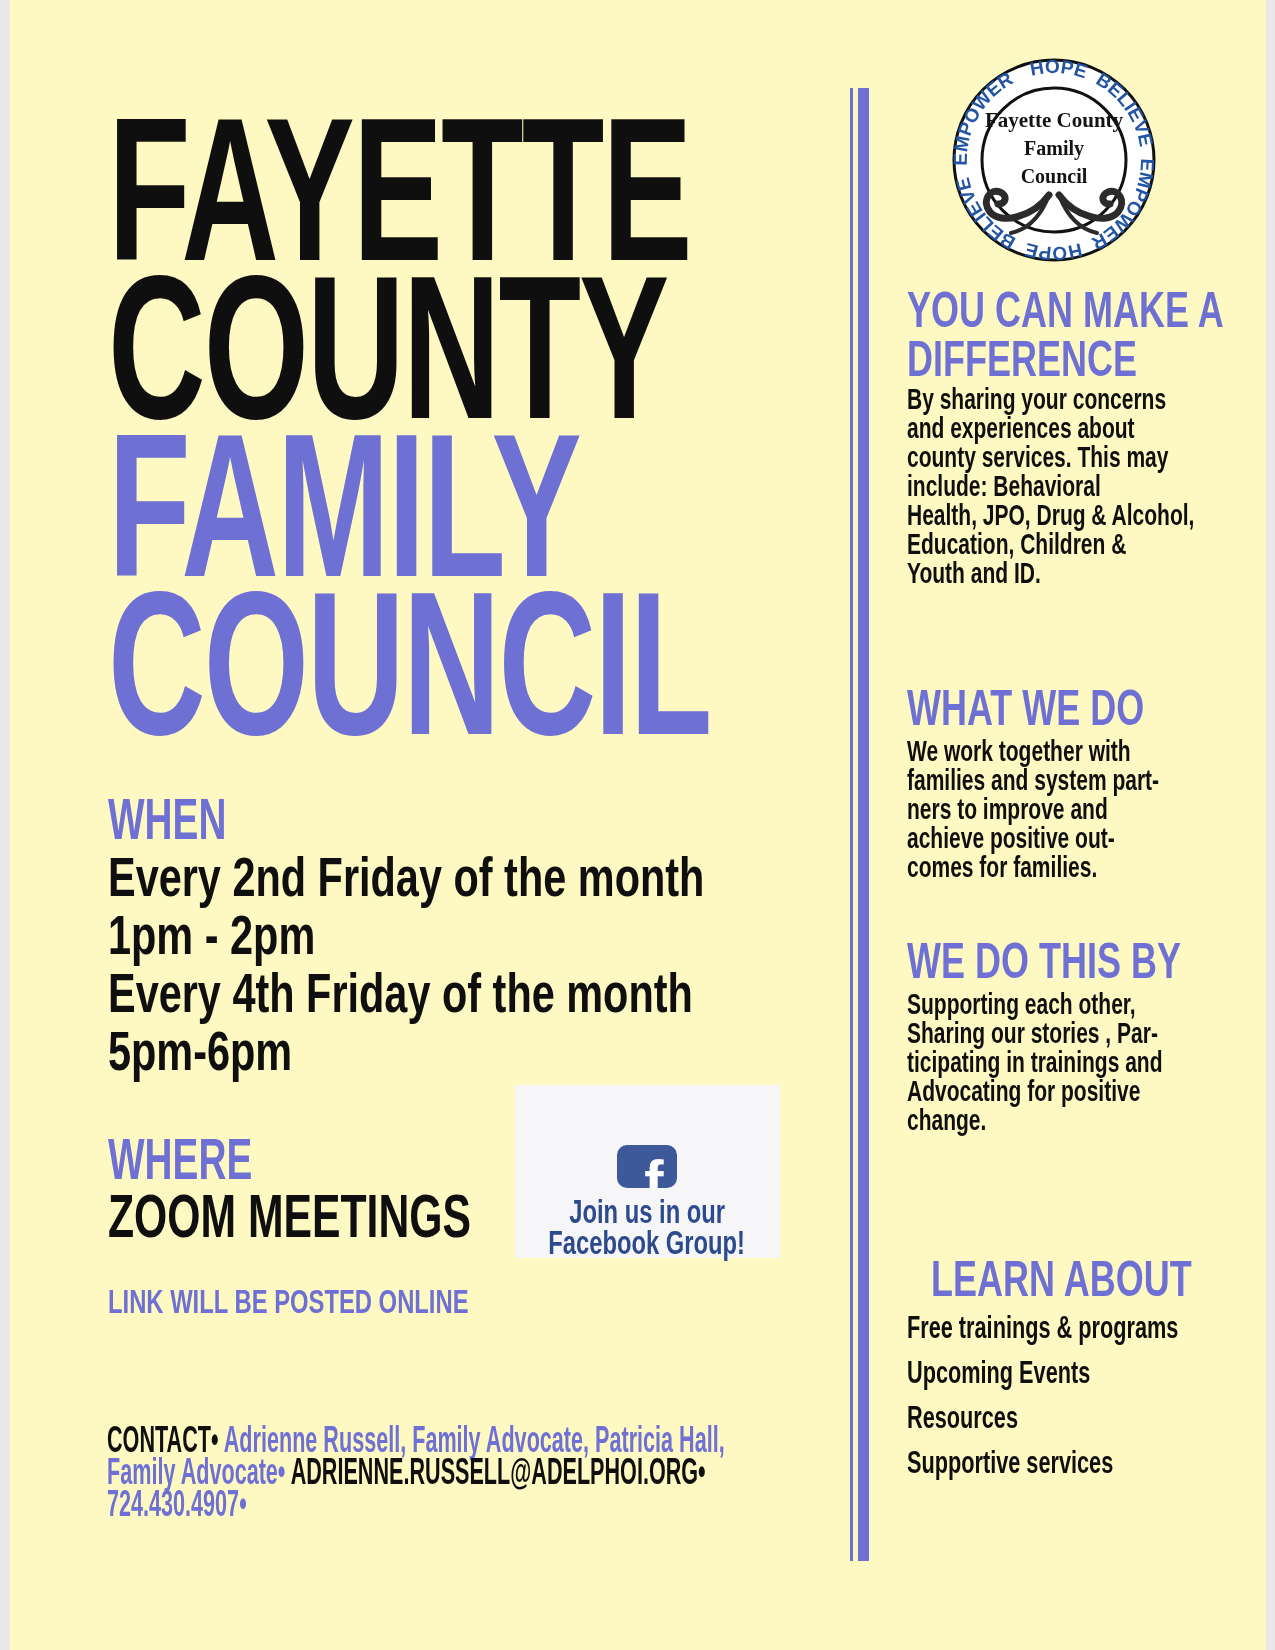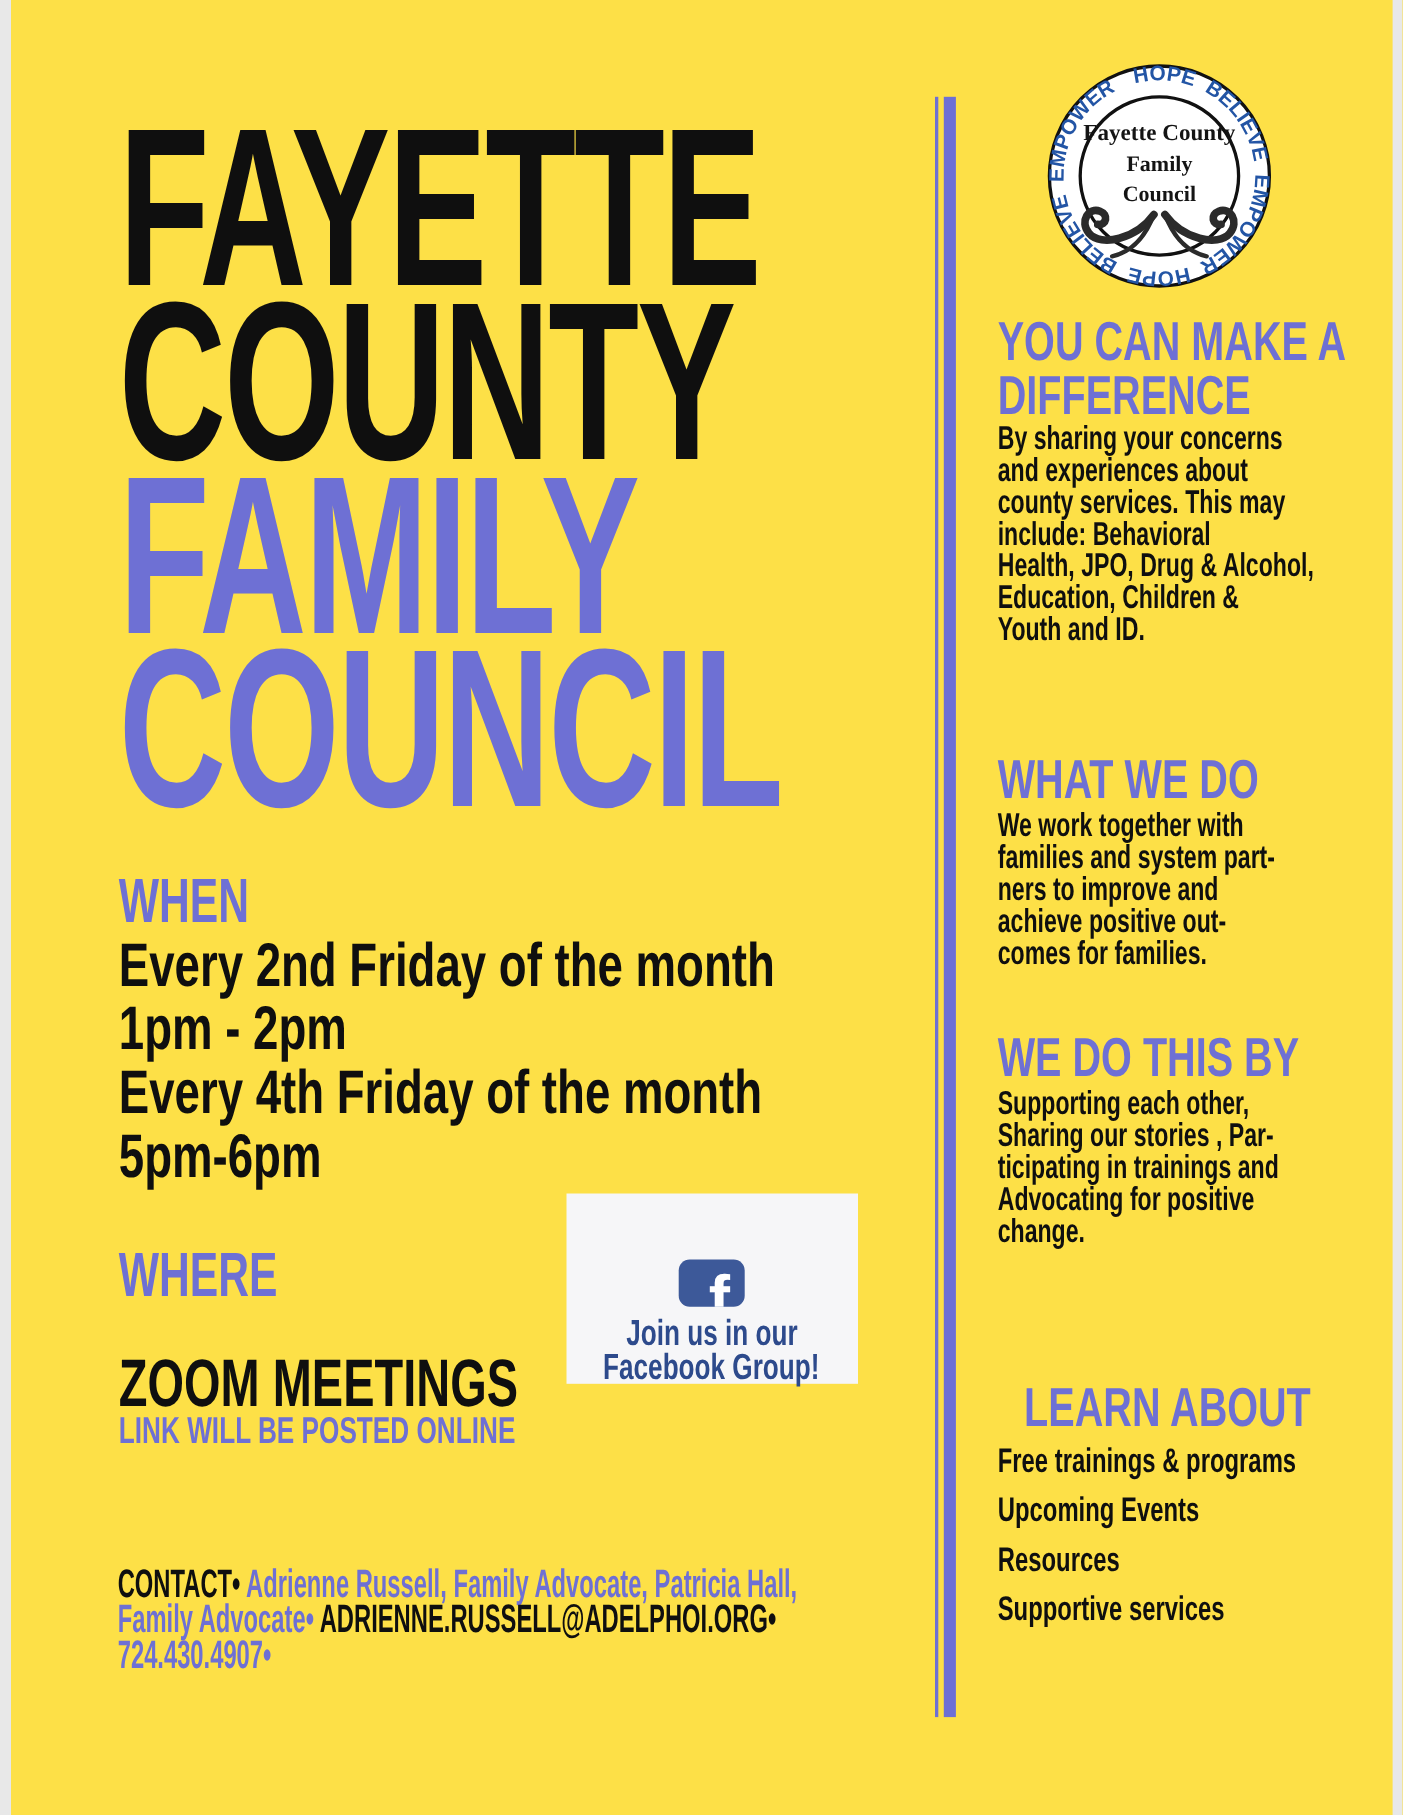--- a/index.html
+++ b/index.html
@@ -4,34 +4,34 @@
 <style>
   :root{
     --purple:#6e70d4;
     --ink:#0f0f0f;
     --fb-blue:#3d5999;
     --fb-text:#2d4a8c;
     --ring-blue:#2355a5;
   }
   *{margin:0;padding:0;box-sizing:border-box;}
   body{background:#e8e8e8;font-family:"Liberation Sans",sans-serif;}
-  #page{position:relative;width:1256px;height:1650px;background:#fde047;overflow:hidden;margin:0 auto;}
+  #page{position:relative;width:1256px;height:1650px;background:#fef9c3;overflow:hidden;margin:0 auto;}
   .abs{position:absolute;}
   .sq{display:inline-block;white-space:nowrap;transform-origin:0 50%;} .sx60{transform:scaleX(.60);} .sx62{transform:scaleX(.62);}
   .sx66{transform:scaleX(.66);} .sx68{transform:scaleX(.68);} .sx70{transform:scaleX(.70);}
   .sx72{transform:scaleX(.72);} .sx74{transform:scaleX(.74);}
   .purple{color:var(--purple);} .black{color:var(--ink);}
 
   
   .t-line{height:158px;line-height:158px;font-size:205px;font-weight:bold;letter-spacing:-3px;}
 
   
   .h-left{font-size:57px;line-height:52px;font-weight:bold;color:var(--purple);}
   .sline{height:58px;line-height:58px;font-size:56px;font-weight:bold;color:var(--ink);}
-  .venue{font-size:61px;line-height:56px;font-weight:bold;color:var(--ink);margin-top:41px;}
+  .venue{font-size:61px;line-height:56px;font-weight:bold;color:var(--ink);}
   .note{font-size:34px;line-height:34px;font-weight:bold;color:var(--purple);margin-top:37px;}
   .c-line{height:32px;line-height:32px;font-size:36px;font-weight:bold;}
   .welcome{font-size:37px;line-height:34px;font-weight:bold;color:var(--ink);}
 
   
   .rh-line{height:49px;line-height:49px;font-size:50px;font-weight:bold;color:var(--purple);}
   .bline{height:29px;line-height:29px;font-size:30px;font-weight:bold;color:var(--ink);}
   .spaced .bline{height:45px;line-height:45px;font-size:31px;}
 
   

